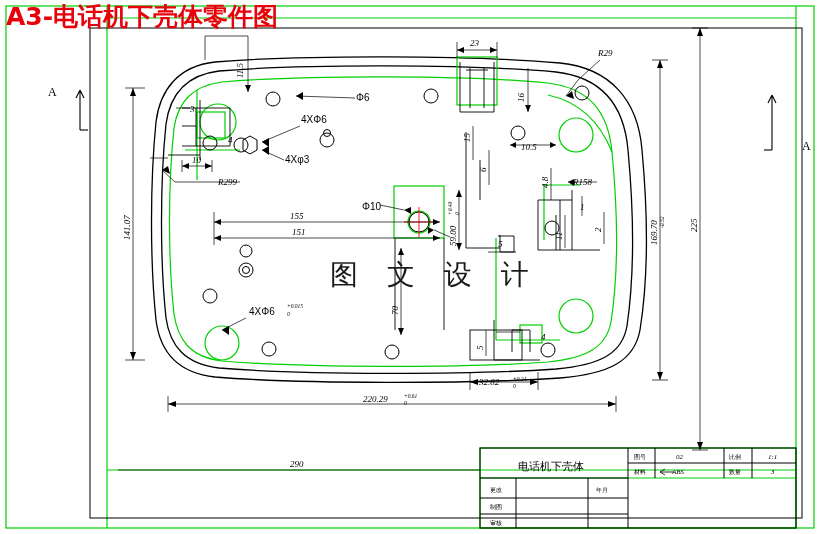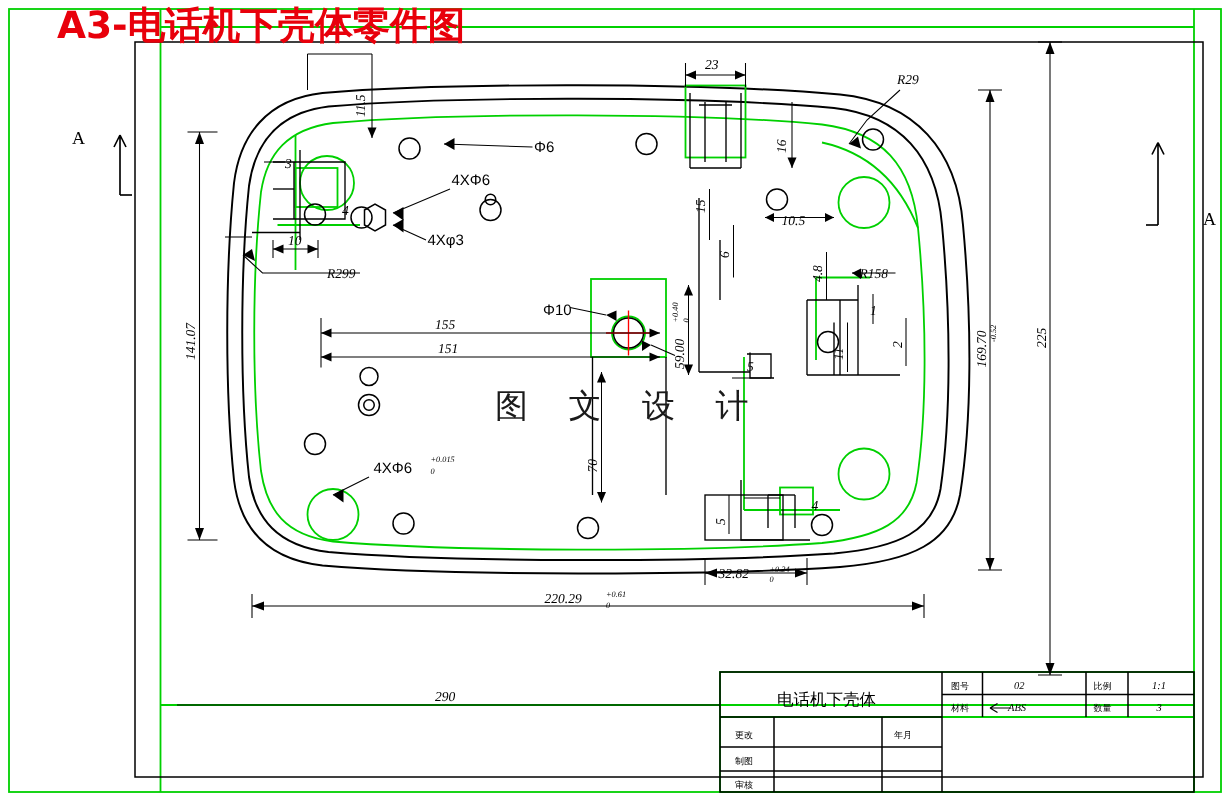--- a/index.html
+++ b/index.html
@@ -48,28 +48,27 @@
     position: absolute;
     left: 6px;
     top: 4px;
     font-family: "DejaVu Sans", sans-serif;
     font-weight: bold;
     font-size: 25px;
     color: #e8000b;
     letter-spacing: 0px;
     white-space: nowrap;
     line-height: 1;
-    padding-left: 32px;
   }
   .watermark {
     position: absolute;
     left: 330px;
     top: 256px;
     font-family: "DejaVu Sans", sans-serif;
-    font-size: 22px;
+    font-size: 28px;
     color: #1a1a1a;
     letter-spacing: 10px;
     white-space: nowrap;
   }
   .tb-text {
     font-family: "DejaVu Sans", sans-serif;
     font-size: 6px;
     fill: #000000;
   }
   .tb-title {

